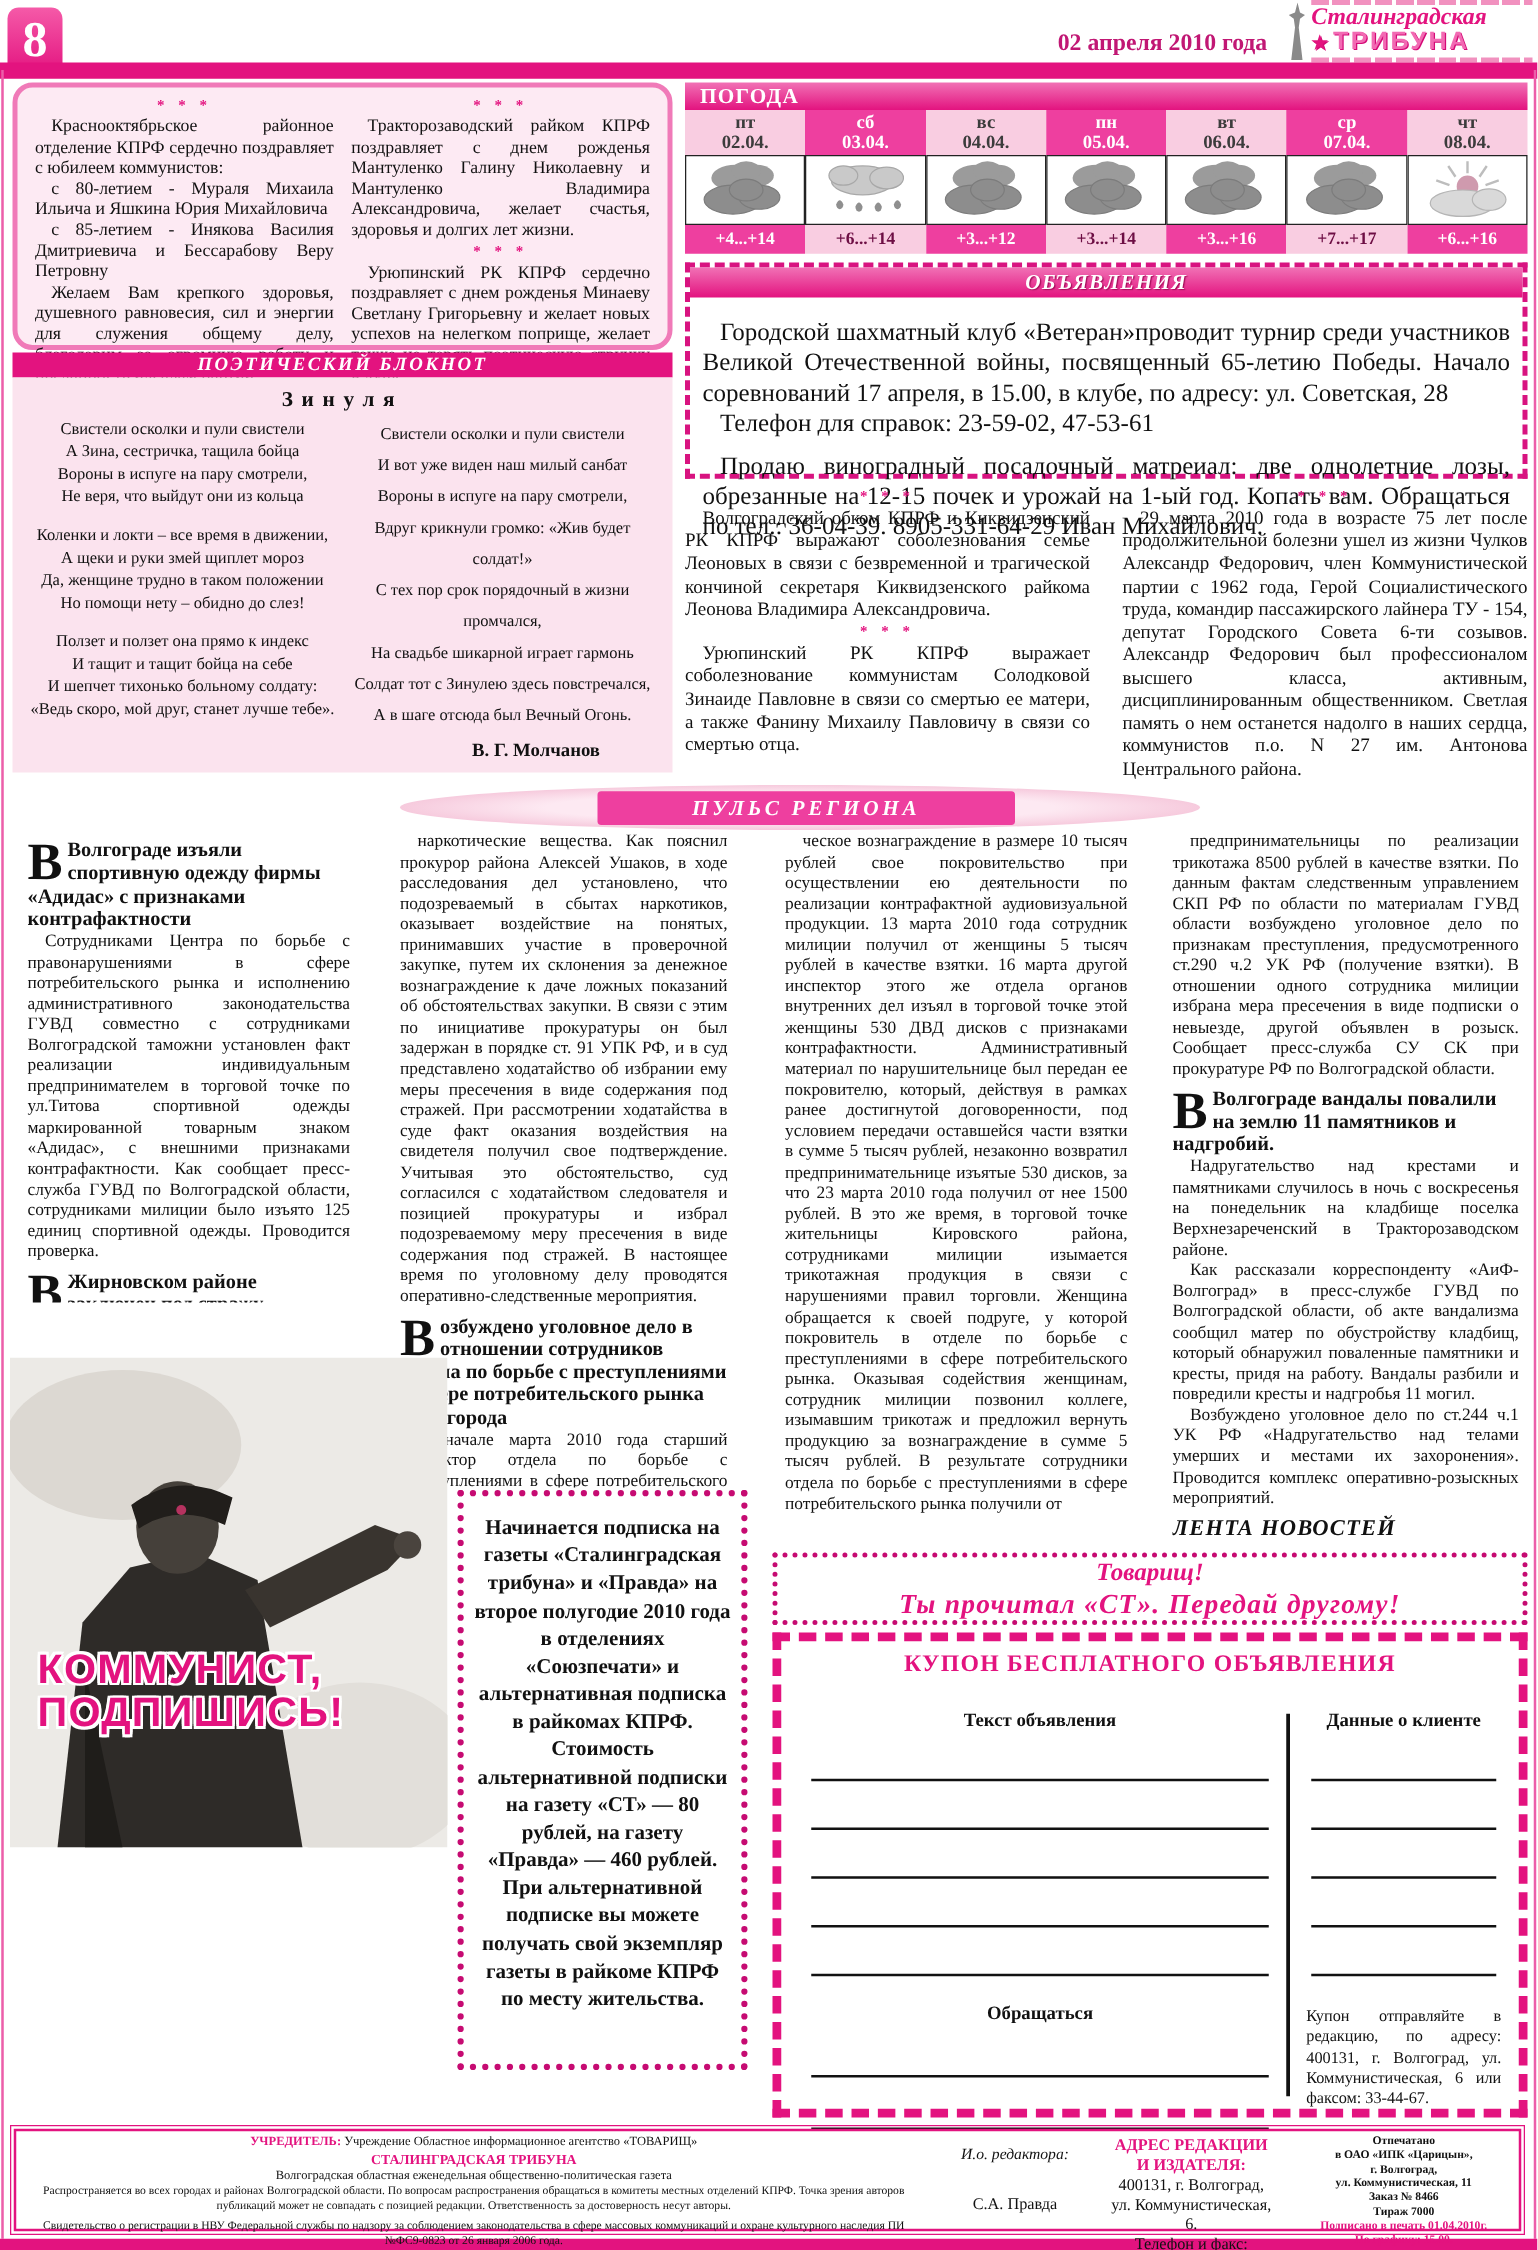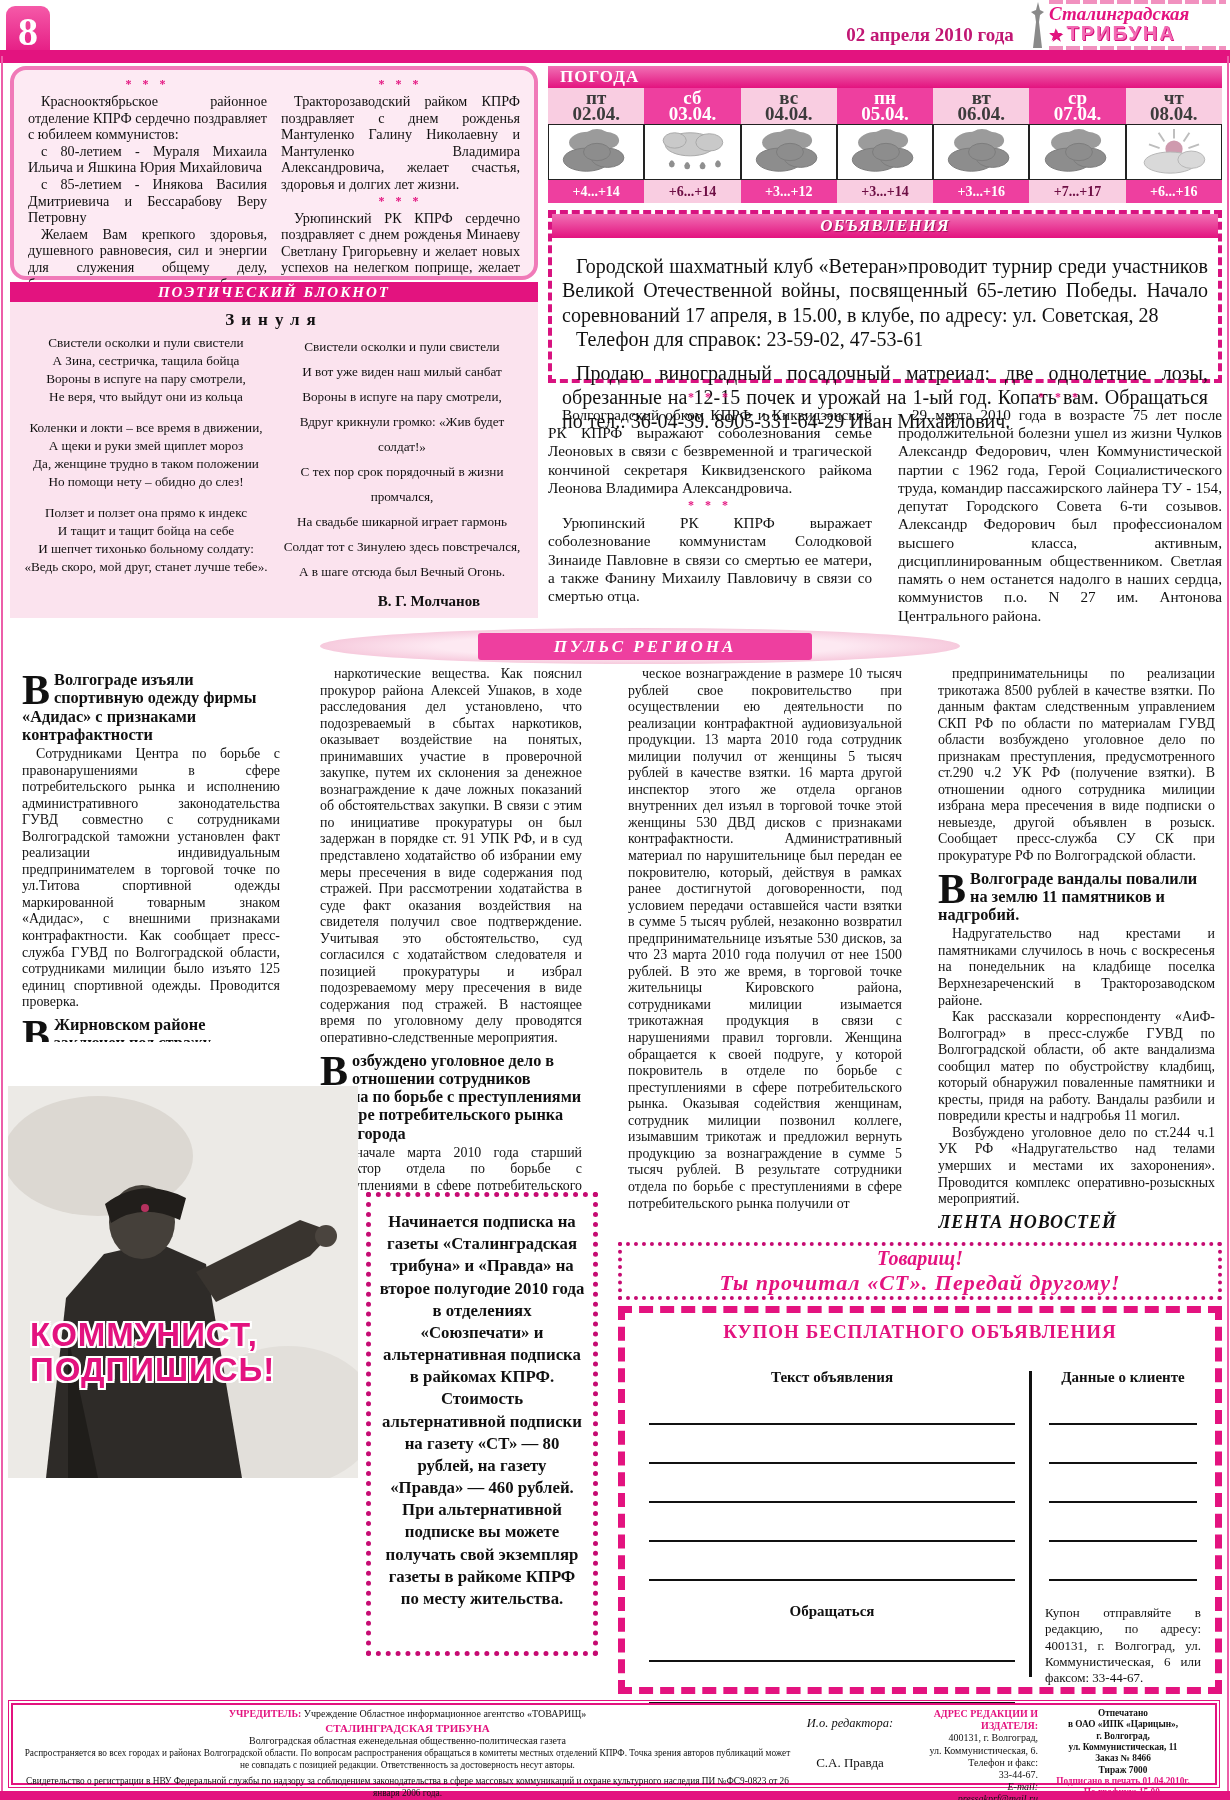--- a/index.html
+++ b/index.html
@@ -44,21 +44,21 @@
   #poem-left .pline{line-height:18px}
   #poem-right .pline{line-height:25px}
   .pgap{height:13px}
   .poem-sig{position:absolute;right:58px;bottom:8px;font-weight:bold;font-size:15px}
   
   #weather{left:548px;top:66px;width:674px;height:136px}
   .w-head{background:linear-gradient(#f171b5,#e3137f);color:#fff;font-weight:bold;font-size:17px;
      height:22px;line-height:22px;padding-left:12px;letter-spacing:1px}
   #weather-table{display:flex}
   .wcol{flex:1;display:flex;flex-direction:column}
-  .wday{height:34px;background:var(--cellL);color:#3c3c3c;font-weight:bold;font-size:19px;
+  .wday{height:34px;background:var(--cellL);color:#3c3c3c;font-weight:bold;font-size:15px;
      text-align:center;line-height:16px;padding-top:2px}
   .wday.dark{background:var(--cellD);color:#fff}
   .wicon{height:54px;background:#fff;border:1px solid #222;display:flex;align-items:center;justify-content:center}
   .wtemp{height:23px;background:var(--cellL);color:#6d0e44;font-weight:bold;font-size:14px;text-align:center;line-height:23px}
   .wtemp.dark{background:var(--cellD);color:#fff}
   
   #ads{left:548px;top:210px;width:674px;height:173px;border:4px dashed #d81380;box-sizing:border-box;background:#fff}
   .ads-head{height:24px;background:linear-gradient(#f171b5,#e3137f);text-align:center}
   .ads-head .script{color:#fff;font-size:17px;line-height:24px;text-shadow:1px 1px 1px #a50b59}
   #ads-body{padding:16px 10px;font-size:20px;line-height:1.22;text-align:justify}
@@ -108,29 +108,29 @@
   #cleft{position:absolute;left:16px;top:56px;width:382px}
   #cdivider{position:absolute;left:404px;top:58px;width:3px;height:306px;background:#111}
   #cright{position:absolute;left:420px;right:14px;top:56px}
   .cline{height:0;border-top:2.5px solid #111;margin:37px 8px 0}
   #cright .cline{margin:37px 4px 0}
   .mtl{margin-top:22px}
   #cl-lines2 .cline{margin-top:40px}
   .cnote{font-size:13px;line-height:1.25;text-align:justify;margin:24px 0 0}
   
   #footer{left:8px;top:1700px;width:1212px;height:88px;border:1px solid var(--mag);box-sizing:border-box}
-  .finner{position:absolute;inset:2px;border:2px solid var(--mag);display:flex;gap:1px;padding:3px 8px;box-sizing:border-box}
+  .finner{position:absolute;inset:2px;border:2px solid var(--mag);display:flex;gap:20px;padding:3px 8px;box-sizing:border-box}
   .fz1{flex:1;text-align:center;font-size:10px;line-height:1.28}
   .fz1 .fbrand{font-size:11px}
   .fz1 .f9{font-size:9.3px}
   .fz1 .mt{margin-top:5px}
   .fz2{width:110px;text-align:center;padding-top:8px}
   .ed-label{font-style:italic;font-size:12.5px}
   .ed-name{font-size:13px;margin-top:24px}
-  .fz3{width:132px;text-align:right;font-size:10px;line-height:1.22}
+  .fz3{width:132px;text-align:center;font-size:13px;line-height:1.22}
   .fz4{width:168px;text-align:center;font-size:9.3px;line-height:1.22;font-weight:bold}
   .fz4 .pink-line{color:var(--mag)}
   .it{font-style:italic}
 </style>
 </head>
 <body>
 
 <div class="abs" id="pagenum"><span>8</span></div>
 <div class="abs" id="date">02 апреля 2010 года</div>
 <div class="abs" id="logo">

